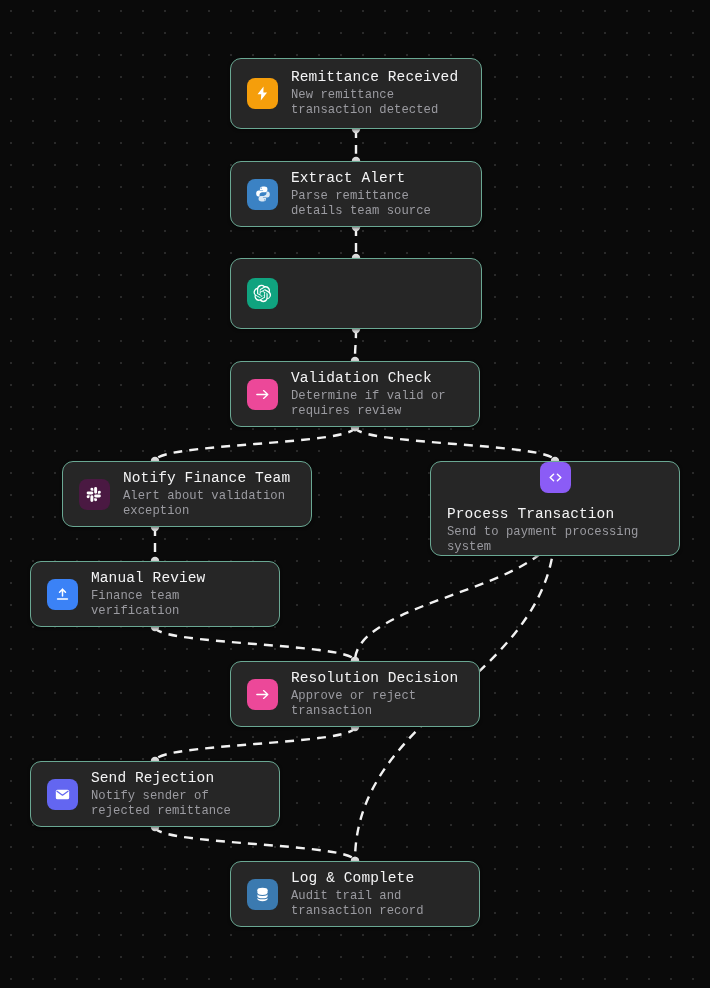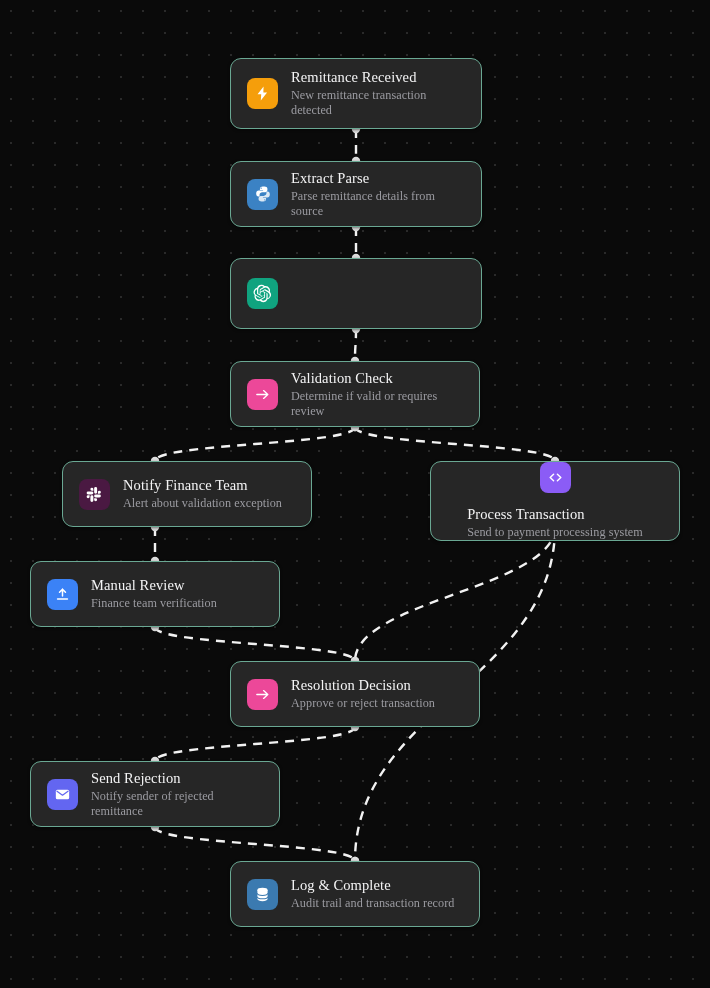--- a/index.html
+++ b/index.html
@@ -9,21 +9,21 @@
   }
   #canvas {
     position: relative;
     width: 710px;
     height: 988px;
     background-color: #0a0a0a;
     background-image: radial-gradient(circle at 1px 1px, #2a2a2a 1.1px, transparent 1.2px);
     background-size: 22px 22px;
     background-position: 10px 10px;
     overflow: hidden;
-    font-family: Liberation Serif, serif;
+    font-family: Liberation Mono, monospace;
     -webkit-font-smoothing: antialiased;
   }
   #edge-layer {
     position: absolute;
     inset: 0;
     width: 710px;
     height: 988px;
     pointer-events: none;
     z-index: 1;
   }
@@ -136,22 +136,22 @@
         </div>
       </div>
       <div class="node w-narrow" style="left: 230px; top: 161px; width: 252px; min-height: 66px;">
         <div class="node-icon" style="background: rgb(59, 130, 196);">
           <svg width="18" height="18" viewBox="0 0 24 24">
             <path d="M11.9 2c-2.3 0-4 .9-4 2.9v1.9h4.2v.6H6.3c-2 0-3.4 1.3-3.4 3.9 0 2.5 1.1 3.9 3 3.9h1.5v-2.3c0-2 1.7-3.4 3.7-3.4h3.8c1.7 0 3-1.4 3-3.1V4.9C17.9 3.1 16.2 2 13.9 2zm-2.3 1.4c.5 0 .8.4.8.9s-.4.8-.8.8a.85.85 0 0 1-.9-.8c0-.5.4-.9.9-.9z" fill="#fff"></path>
             <path d="M12.1 22c2.3 0 4-.9 4-2.9v-1.9h-4.2v-.6h5.8c2 0 3.4-1.3 3.4-3.9 0-2.5-1.1-3.9-3-3.9h-1.5v2.3c0 2-1.7 3.4-3.7 3.4H9.1c-1.7 0-3 1.4-3 3.1v1.5C6.1 20.9 7.8 22 10.1 22zm2.3-1.4a.85.85 0 0 1-.8-.9c0-.5.4-.8.8-.8.5 0 .9.4.9.8 0 .5-.4.9-.9.9z" fill="#fff" opacity="0.82"></path>
           </svg>
         </div>
         <div class="node-text">
-          <div class="node-title">Extract Parse</div>
-          <div class="node-desc">Parse remittance details from source</div>
+          <div class="node-title">Extract Alert</div>
+          <div class="node-desc">Parse remittance details team source</div>
         </div>
       </div>
       <div class="node w-narrow" style="left: 230px; top: 258px; width: 252px; min-height: 71px;">
         <div class="node-icon" style="background: rgb(16, 163, 127);">
           <svg width="19" height="19" viewBox="0 0 24 24">
             <path d="M21.2 9.8a5.5 5.5 0 0 0-.5-4.5 5.6 5.6 0 0 0-6-2.7A5.5 5.5 0 0 0 10.5 1a5.6 5.6 0 0 0-5.3 3.8 5.5 5.5 0 0 0-3.7 2.7 5.6 5.6 0 0 0 .7 6.5 5.5 5.5 0 0 0 .5 4.5 5.6 5.6 0 0 0 6 2.7 5.5 5.5 0 0 0 4.2 1.8 5.6 5.6 0 0 0 5.3-3.8 5.5 5.5 0 0 0 3.7-2.7 5.6 5.6 0 0 0-.7-6.7zM12.9 21a4.1 4.1 0 0 1-2.6-1l.1-.1 4.4-2.5a.7.7 0 0 0 .4-.6v-6.2l1.8 1.1v5.1a4.2 4.2 0 0 1-4.1 4.2zM4 17.5a4.1 4.1 0 0 1-.5-2.8l.1.1 4.4 2.5a.7.7 0 0 0 .7 0l5.4-3.1v2.1l-4.5 2.6A4.2 4.2 0 0 1 4 17.5zM2.9 8.5a4.1 4.1 0 0 1 2.2-1.8v5.2a.7.7 0 0 0 .3.6l5.4 3.1-1.8 1-4.5-2.5a4.2 4.2 0 0 1-1.6-5.6zm15.3 3.6L12.8 9l1.8-1 4.5 2.6a4.2 4.2 0 0 1-.6 7.5v-5.2a.7.7 0 0 0-.3-.8zm1.8-2.7-.1-.1-4.4-2.6a.7.7 0 0 0-.7 0L9.4 9.8V7.7l4.5-2.6a4.2 4.2 0 0 1 6.1 4.3zM8.4 13.1 6.6 12V6.9a4.2 4.2 0 0 1 6.9-3.2l-.1.1-4.4 2.5a.7.7 0 0 0-.4.6zm1-2.1L11.8 9.6l2.4 1.4v2.8l-2.4 1.4-2.4-1.4z" fill="#fff"></path>
           </svg>
         </div>
       </div>
       <div class="node w-narrow" style="left: 230px; top: 361px; width: 250px; min-height: 66px;">

